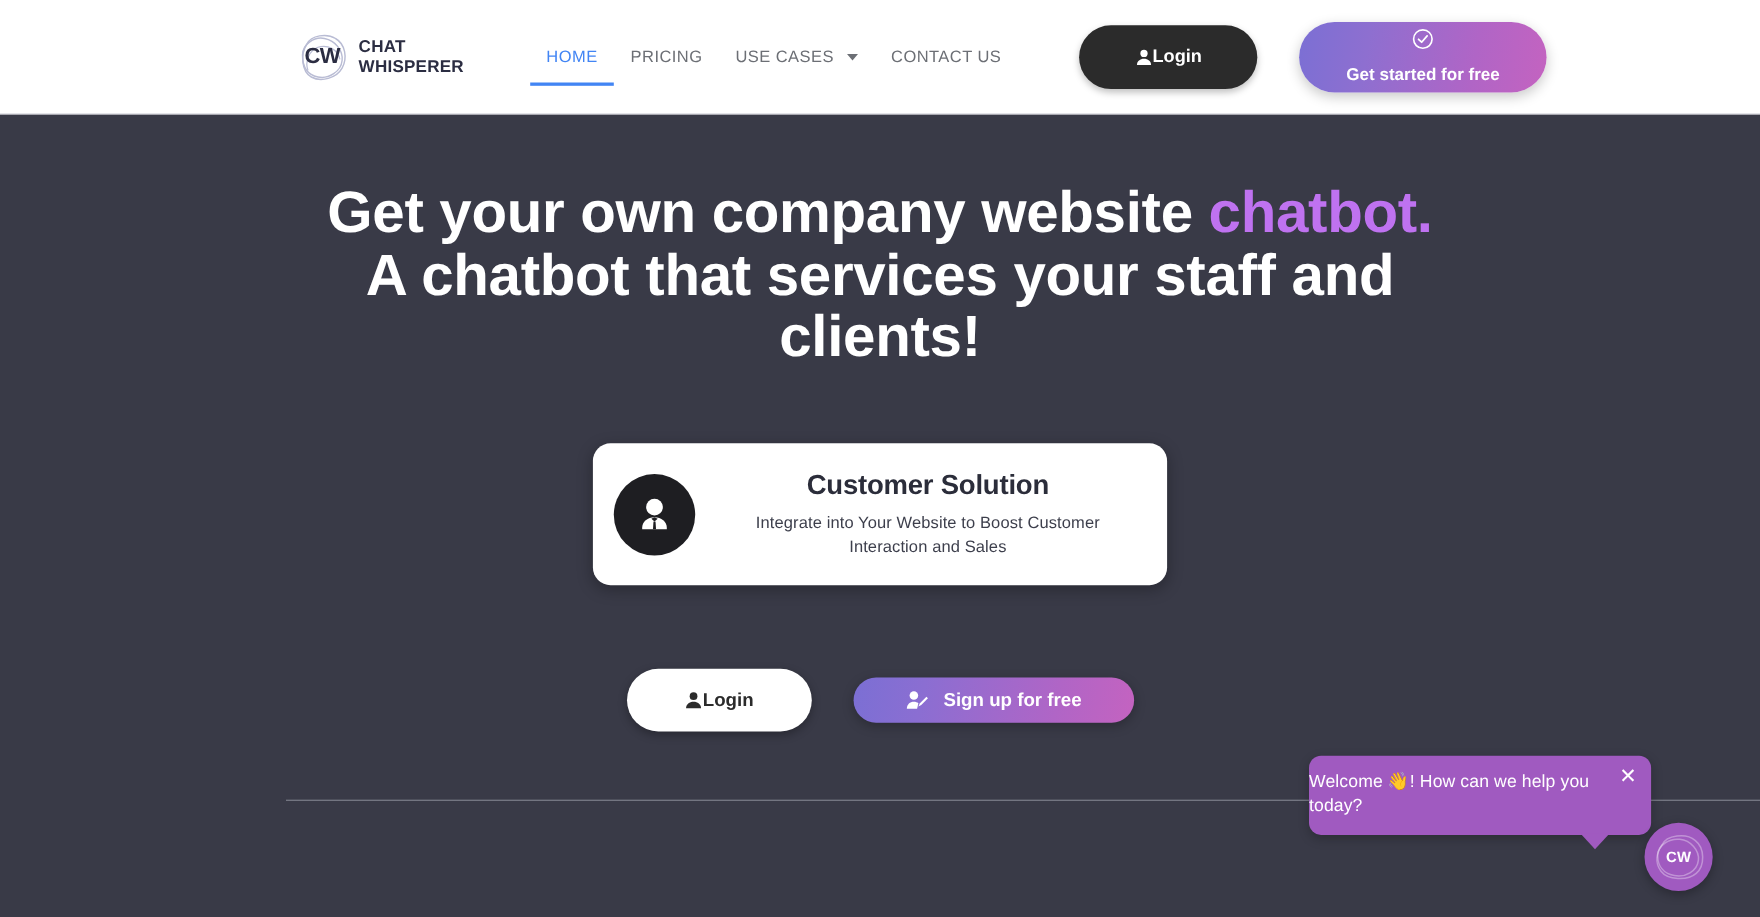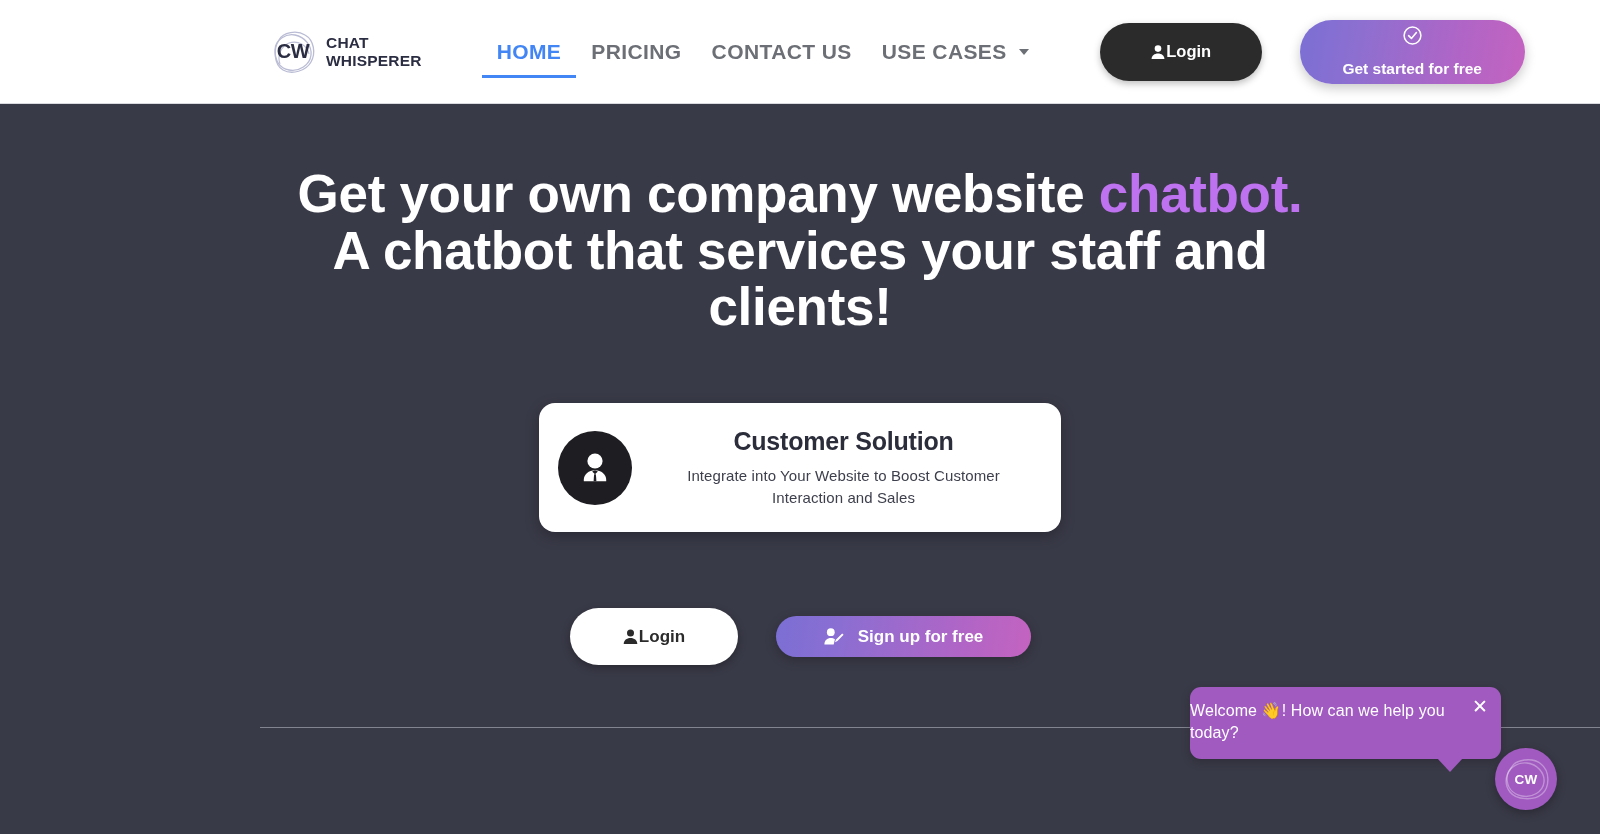--- a/index.html
+++ b/index.html
@@ -68,22 +68,22 @@
     margin-left: 60px;
     gap: 0px;
   }
 
   .nav-item {
     position: relative;
     padding: 0 15px;
     height: 52px;
     display: flex;
     align-items: center;
-    font-size: 21px;
-    font-weight: bold;
+    font-size: 15px;
+    font-weight: normal;
     letter-spacing: 0.4px;
     color: #6c6f75;
     cursor: pointer;
     white-space: nowrap;
     text-align: right;
   }
 
   .nav-item.active { color: #4285f4; }
   .nav-item.active::after {
     content: "";
@@ -346,25 +346,25 @@
   </a>
 
   <nav class="nav">
     <div class="nav-item active">
       <span>HOME</span>
     </div>
     <div class="nav-item">
       <span>PRICING</span>
     </div>
     <div class="nav-item">
-      <span>CONTACT US</span>
+      <span>USE CASES</span>
+      <span class="caret"></span>
     </div>
     <div class="nav-item">
-      <span>USE CASES</span>
-      <span class="caret"></span>
+      <span>CONTACT US</span>
     </div>
   </nav>
 
   <div class="hdr-actions">
     <button class="btn btn-login-hdr">
       <span>
         <svg width="16" height="16" viewBox="0 0 16 16" class="icon-svg">
           <circle cx="8" cy="4.6" r="3.3" fill="#ffffff"></circle>
           <path d="M1.6 15c0-3.5 2.9-5.6 6.4-5.6s6.4 2.1 6.4 5.6z" fill="#ffffff"></path>
         </svg>

